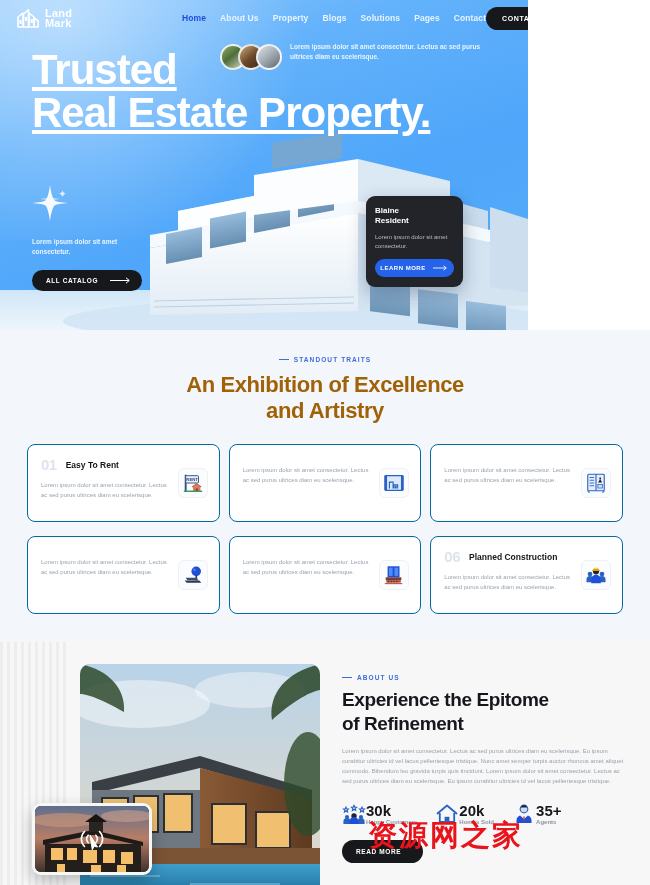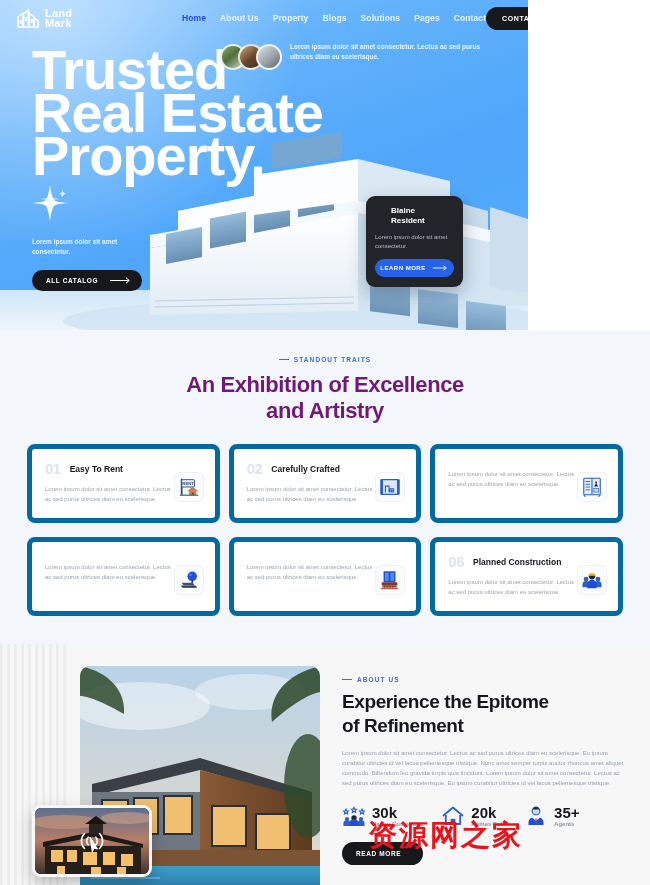--- a/index.html
+++ b/index.html
@@ -45,22 +45,22 @@
   .btn-contact{
     margin-left:auto; background:#17181c; color:#fff;
     font-size:7px; font-weight:bold; letter-spacing:.6px;
     padding:8px 16px; border-radius:20px; border:none; cursor:pointer;
     white-space:nowrap;
   }
 
   
   .hero-head{ position:relative; z-index:15; padding:12px 0 0 32px; }
   .hero-head h1{
-    color:#fff; font-size:56px; line-height:43px; font-weight:bold;
-    letter-spacing:-1px; max-width:560px;
+    color:#fff; font-size:42px; line-height:43px; font-weight:bold;
+    letter-spacing:-1px; max-width:560px;text-decoration:underline;
   }
   .hero-inline{
     position:absolute; left:220px; top:42px; z-index:16;
     display:flex; align-items:flex-start; gap:8px; width:260px;
   }
   .avatars{ display:flex; flex:none; padding-top:2px; }
   .av{
     width:26px; height:26px; border-radius:50%;
     border:2px solid rgba(255,255,255,.85); margin-left:-8px;
     background-size:cover; overflow:hidden;
@@ -102,48 +102,47 @@
 
   
   .agent-card{
     position:absolute; right:65px; top:196px; z-index:18;
     width:97px; background:#232429; border-radius:9px; padding:10px 9px;
     box-shadow:0 6px 18px rgba(10,25,60,.3);
   }
   .agent-card h3{
     color:#fff; font-size:8px; line-height:10px; font-weight:bold;
     margin-bottom:7px;
-    margin-left:16px;
   }
   .agent-card p{ color:#b9bcc4; font-size:6px; line-height:8.5px; margin-bottom:9px; }
   .btn-learn{
     display:flex; align-items:center; justify-content:center; gap:7px;
     background:#2563eb; color:#fff; border:none; cursor:pointer; width:100%;
     font-size:6px; font-weight:bold; letter-spacing:.5px;
     padding:6px 4px; border-radius:20px;
   }
 
   
   .features{ background:#f3f6fb; padding:26px 0 28px; }
   .eyebrow{
     display:flex; align-items:center; justify-content:center; gap:5px;
     color:#3d6dd8; font-size:6.5px; font-weight:bold; letter-spacing:1.1px;
     margin-bottom:9px;
   }
   .eyebrow .dash{ display:inline-block; width:10px; height:1px; background:#3d6dd8; }
   .features h2{
-    text-align:center; color:#701a75; font-size:22px; line-height:26px;
+    text-align:center; color:#a16207; font-size:22px; line-height:26px;
     font-weight:bold; letter-spacing:-.4px; margin-bottom:20px;
   }
   .grid{
     width:596px; margin:0 auto;
     display:grid; grid-template-columns:repeat(3,1fr); gap:14px 9px;
   }
   .card{
-    background:#fff; border:5px solid #0369a1; border-radius:8px;
+    background:#fff; border:1px solid #0369a1; border-radius:8px;
     padding:12px 13px 14px; position:relative; min-height:78px;
   }
   .card-top{ display:flex; align-items:flex-start; gap:9px; }
   .card-num{
     color:#dde4ee; font-size:15px; font-weight:bold; line-height:15px;
     flex:none; letter-spacing:-.5px;
   }
   .card-title{
     color:#15171c; font-size:8.5px; font-weight:bold; line-height:13px;
     padding-top:2px;
@@ -175,21 +174,21 @@
   }
   .about-copy{ width:288px; padding-top:10px; }
   .about-copy h2{
     color:#15171c; font-size:19px; line-height:24px; font-weight:bold;
     letter-spacing:-.4px; margin-bottom:10px;
   }
   .about-copy .eyebrow{ justify-content:flex-start; margin-bottom:7px; }
   .about-copy p{ color:#9aa3b0; font-size:6px; line-height:10px; }
 
   .stats{ display:flex; gap:18px; margin-top:16px; align-items:center; }
-  .stat{ display:flex; align-items:center; gap:6px; }
+  .stat{ display:flex; align-items:center; gap:0; }
   .stat-ico{ width:24px; height:24px; flex:none; }
   .stat-num{ color:#15171c; font-size:15px; font-weight:bold; line-height:15px; }
   .stat-lbl{ color:#8b93a0; font-size:6px; font-weight:bold; margin-top:1px; }
 
   .btn-read{
     margin-top:14px; background:#17181c; color:#fff; border:none; cursor:pointer;
     font-size:6.5px; font-weight:bold; letter-spacing:.6px;
     padding:8px 22px 8px 14px; border-radius:20px;
     display:inline-flex; align-items:center; gap:10px;
   }
@@ -376,24 +375,20 @@
           <text x="11" y="10" font-size="4.6" font-weight="bold" fill="#2f4b7c" text-anchor="middle" font-family="Liberation Sans, sans-serif">RENT</text>
           <path d="M12 21v-5l4-3 4 3v5z" fill="#e07a5f"></path>
           <path d="M11 16.5l5-3.8 5 3.8" fill="none" stroke="#b35c44" stroke-width="1.2"></path>
           <rect x="15" y="18" width="2.4" height="3" fill="#7a4030"></rect>
           <path d="M2 21h20" stroke="#3f9a5e" stroke-width="1.6"></path>
         </svg>
       </div>
     </div>
 
     <div class="card">
-      <div class="card-top">
-        <span class="card-num">02</span>
-        <span class="card-title">Carefully Crafted</span>
-      </div>
       <p class="card-desc">Lorem ipsum dolor sit amet consectetur. Lectus ac sed purus ultrices diam eu scelerisque.</p>
       <div class="card-icon">
         <svg viewBox="0 0 24 24" width="22" height="22">
           <rect x="2" y="4" width="20" height="16" rx="1" fill="#dbe9fb" stroke="#2a62c4" stroke-width="1.2"></rect>
           <rect x="2" y="4" width="2.4" height="16" fill="#2a62c4"></rect>
           <rect x="19.6" y="4" width="2.4" height="16" fill="#2a62c4"></rect>
           <path d="M7 18v-7h4v7M12 18v-4h4v4" fill="none" stroke="#2a62c4" stroke-width="1.2"></path>
           <rect x="13" y="15" width="2" height="3" fill="#2a62c4"></rect>
         </svg>
       </div>

